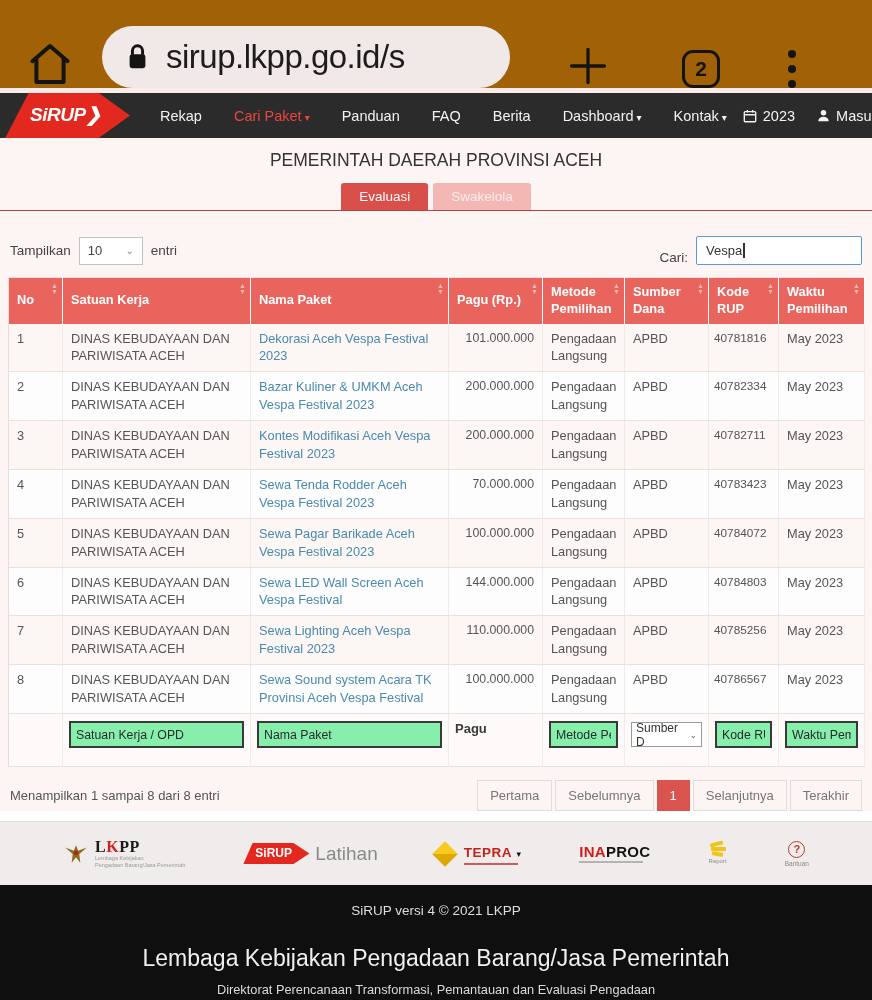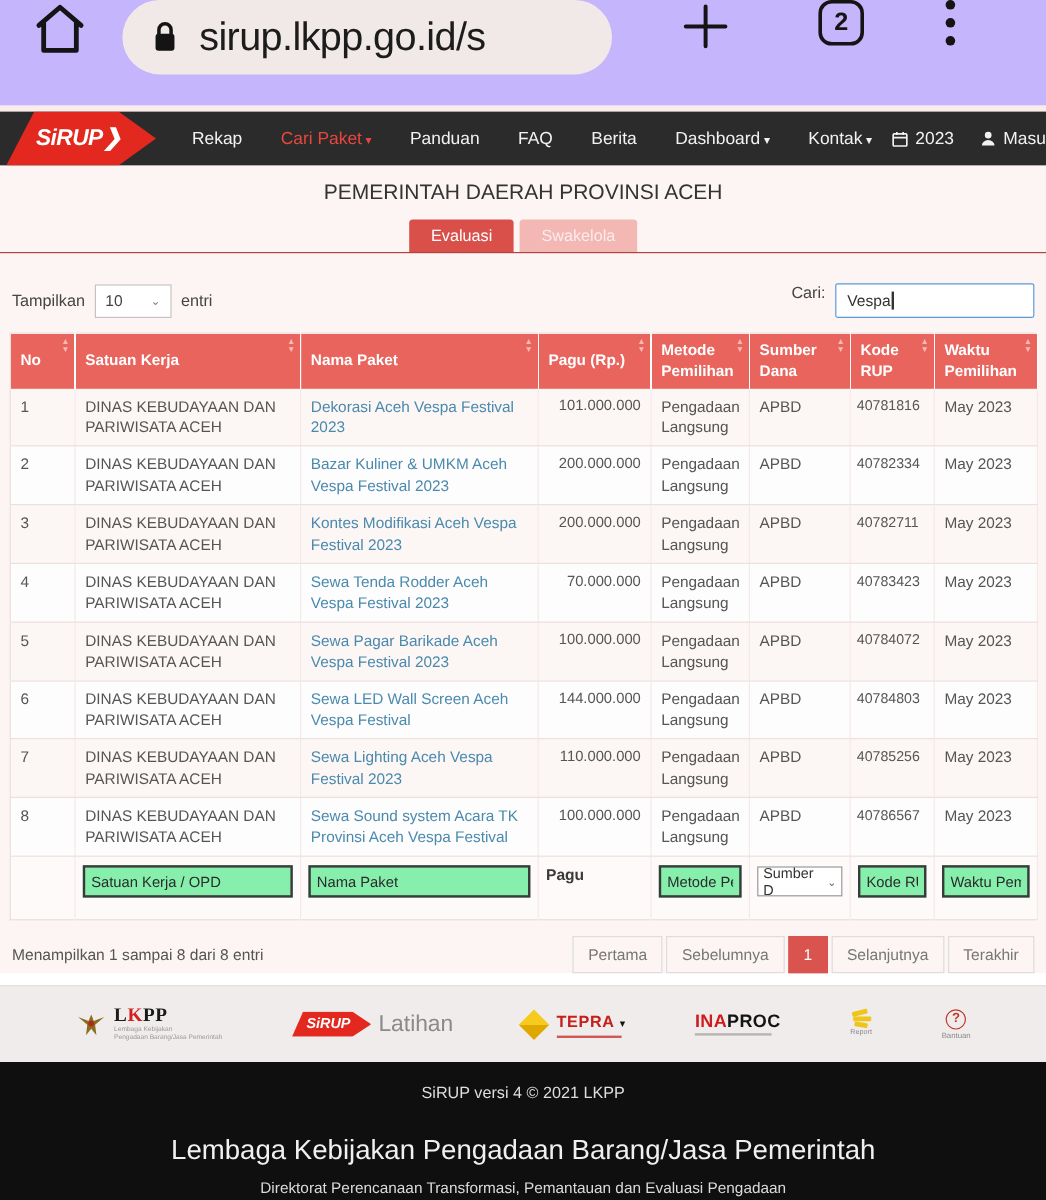--- a/index.html
+++ b/index.html
@@ -1,21 +1,21 @@
 <!DOCTYPE html>
 <html style="--c-nav-bg: #2b2b2b; --c-logo-red: #e3291f; --c-nav-link-red: #e8473e; --c-header-red: #e8645d; --c-tab-active: #d94f4a; --c-tab-inactive: #f3b7b4; --c-link: #4a8aae; --c-page-bg: #fdf5f4; --c-active-page: #d9534f; --c-footer-bg: #0f0f0f; --c-strip-bg: #efeceb; --c-search-border: #5b9bd5;"><head>
 <meta charset="utf-8">
 <style>
   * { margin:0; padding:0; box-sizing:border-box; }
   html,body { width:872px; height:1000px; overflow:hidden; background:#fff;
     font-family:"Liberation Sans", sans-serif; }
   .screen { width:872px; height:1000px; display:flex; flex-direction:column; }
 
   
-  .browser-bar { height:88px; background:#c4b5fd; display:flex; align-items:flex-start; padding:0 26px; flex:0 0 auto; }
+  .browser-bar { height:88px; background:#a16207; display:flex; align-items:flex-end; padding:0 26px; flex:0 0 auto; }
   .home-ic { width:48px; height:48px; flex:0 0 auto; }
   .url-pill { width:408px; height:62px; background:#f1e9e7; border-radius:34px;
     display:flex; align-items:center; padding:0 22px; gap:15px; margin-left:28px; }
   .lock-ic { width:27px; height:30px; flex:0 0 auto; }
   .url-text { font-size:33px; color:#1c1c1c; letter-spacing:-0.5px; white-space:nowrap; }
   .plus-ic { width:44px; height:44px; margin-left:56px; }
   .tab-counter { width:38px; height:38px; border:3px solid #141414; border-radius:11px;
     display:flex; align-items:center; justify-content:center; font-size:21px; font-weight:700;
     color:#141414; margin-left:72px; }
   .kebab { display:flex; flex-direction:column; gap:7px; margin-left:68px; }
@@ -44,21 +44,21 @@
     border-bottom:1px solid #b3433f; margin-left:-8px; margin-right:-8px; }
   .tab { height:27px; line-height:27px; padding:0 18px; font-size:13.5px;
     border-radius:3px 3px 0 0; cursor:pointer; }
   .tab.active { background:var(--c-tab-active); color:#fff; }
   .tab.inactive { background:var(--c-tab-inactive); color:#fceceb; }
 
   .controls { display:flex; align-items:center; margin:25px 2px 12px 2px; font-size:13.5px; color:#444; }
   .show-select { width:64px; height:28px; border:1px solid #c3c3c3; background:#fff; margin:0 8px;
     display:flex; align-items:center; padding:0 8px; font-size:13px; color:#444; cursor:pointer; }
   .show-select .sel-caret { margin-left:auto; color:#888; font-size:10px; }
-  .search-wrap { margin-left:auto; display:flex; align-items:flex-start; gap:8px; }
+  .search-wrap { margin-left:auto; display:flex; align-items:flex-end; gap:8px; }
   .search-box { width:166px; height:29px; border:1px solid var(--c-search-border); border-radius:2px;
     background:#fff; display:flex; align-items:center; padding:0 9px; font-size:13px; color:#333; }
   .text-cursor { display:inline-block; width:1.5px; height:15px; background:#333; margin-left:1px; }
 
   
   table { width:100%; border-collapse:collapse; table-layout:fixed; font-size:12.8px;
     color:#555; background:#fff; border:1px solid #e9dcdb; }
   thead th { background:var(--c-header-red); color:#fff; font-weight:600; text-align:left;
     padding:6px 8px; height:46px; vertical-align:middle; position:relative;
     border-right:1px solid rgba(255,255,255,0.28); font-size:12.8px; line-height:1.3; cursor:pointer; }
@@ -94,21 +94,21 @@
     display:flex; align-items:center; justify-content:space-around; padding:0 34px;
     flex:0 0 auto; margin-top:10px; }
   .pl { display:flex; align-items:center; gap:6px; cursor:pointer; }
   .pl-col { display:flex; flex-direction:column; align-items:flex-start; }
   .lkpp-word { font-size:16px; font-weight:900; letter-spacing:0.5px; line-height:16px;font-family:Liberation Serif, serif; }
   .lkpp-word .k { color:#d21f1f; } .lkpp-word .bk { color:#1a1a1a; }
   .tiny-line { font-size:5.5px; color:#9a9a9a; line-height:6.5px; white-space:nowrap; }
   .mini-sirup { position:relative; width:66px; height:21px; }
   .mini-sirup-shape { position:absolute; inset:0; background:var(--c-logo-red);
     clip-path:polygon(14% 0, 76% 0, 100% 50%, 76% 100%, 0 100%); }
-  .mini-sirup-text { position:absolute; left:12px; top:3px; color:#fff; font-style:italic;
+  .mini-sirup-text { position:absolute; left:12px; top:3px; color:#fff; 
     font-weight:900; font-size:12px; }
   .latihan-word { font-size:19px; color:#8a8a8a; }
   .tepra-diamond { width:18px; height:18px; background:linear-gradient(135deg,#f6cb1e 50%,#dfa800 50%);
     transform:rotate(45deg); margin-right:4px; }
   .tepra-word { font-size:13.5px; font-weight:800; color:#c4201c; letter-spacing:0.5px; }
   .tepra-mark { color:#141414; font-size:9px; }
   .red-bar { width:54px; height:2px; background:#d05a55; margin-top:2px; }
   .inaproc-word { font-size:15px; font-weight:900; letter-spacing:0.3px; line-height:15px; }
   .inaproc-word .ina { color:#cf1d1d; } .inaproc-word .proc { color:#141414; }
   .gray-bar { width:64px; height:2px; background:#b7b3b2; margin-top:2px; }

